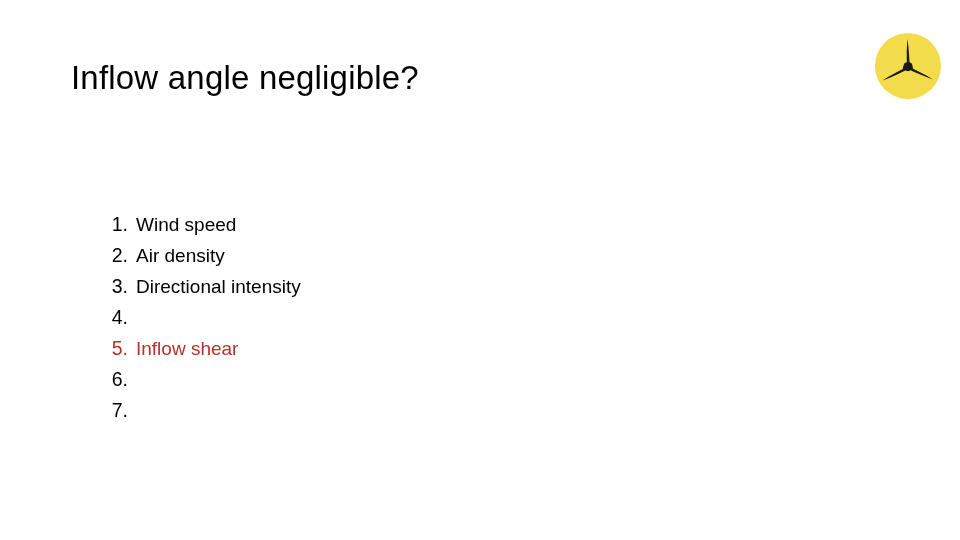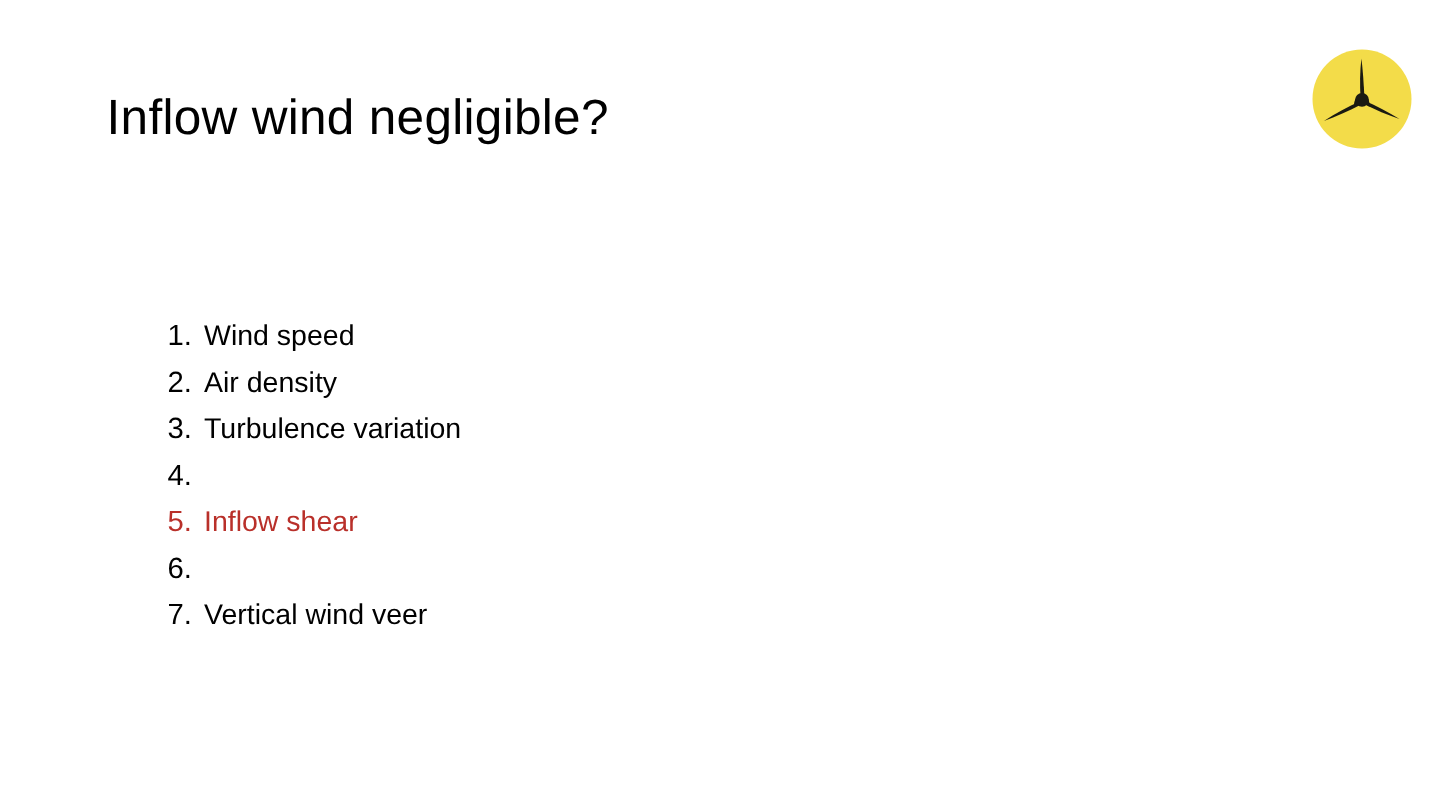--- a/index.html
+++ b/index.html
@@ -82,55 +82,54 @@
     display: block;
     width: 68px;
     height: 68px;
   }
 </style>
 </head>
 <body>
 
 <div class="slide">
 
-  <div class="slide-title">Inflow wind negligible?</div>
+  <div class="slide-title">Inflow angle negligible?</div>
 
   <div class="bullet-list">
 
     <div class="bullet-row">
       <span class="bullet-num">1.</span>
       <span class="bullet-text">Wind speed</span>
     </div>
 
     <div class="bullet-row">
       <span class="bullet-num">2.</span>
       <span class="bullet-text">Air density</span>
     </div>
 
     <div class="bullet-row">
       <span class="bullet-num">3.</span>
-      <span class="bullet-text">Turbulence variation</span>
+      <span class="bullet-text">Directional intensity</span>
     </div>
 
     <div class="bullet-row">
       <span class="bullet-num">4.</span>
     </div>
 
     <div class="bullet-row highlight">
       <span class="bullet-num">5.</span>
       <span class="bullet-text">Inflow shear</span>
     </div>
 
     <div class="bullet-row">
       <span class="bullet-num">6.</span>
     </div>
 
     <div class="bullet-row">
       <span class="bullet-num">7.</span>
-      <span class="bullet-text">Vertical wind veer</span>
     </div>
 
   </div>
 
   <div class="logo">
     <svg viewBox="0 0 68 68" xmlns="http://www.w3.org/2000/svg">
       <circle cx="34" cy="34" r="33" fill="#F3DC49"></circle>
       <g fill="#1A1A12">
 
         <path d="M33.6 7 C34.6 15 35.2 24 35.6 33.2 L33.2 34.6 C32.4 25 32.6 15.5 33.6 7 Z"></path>

